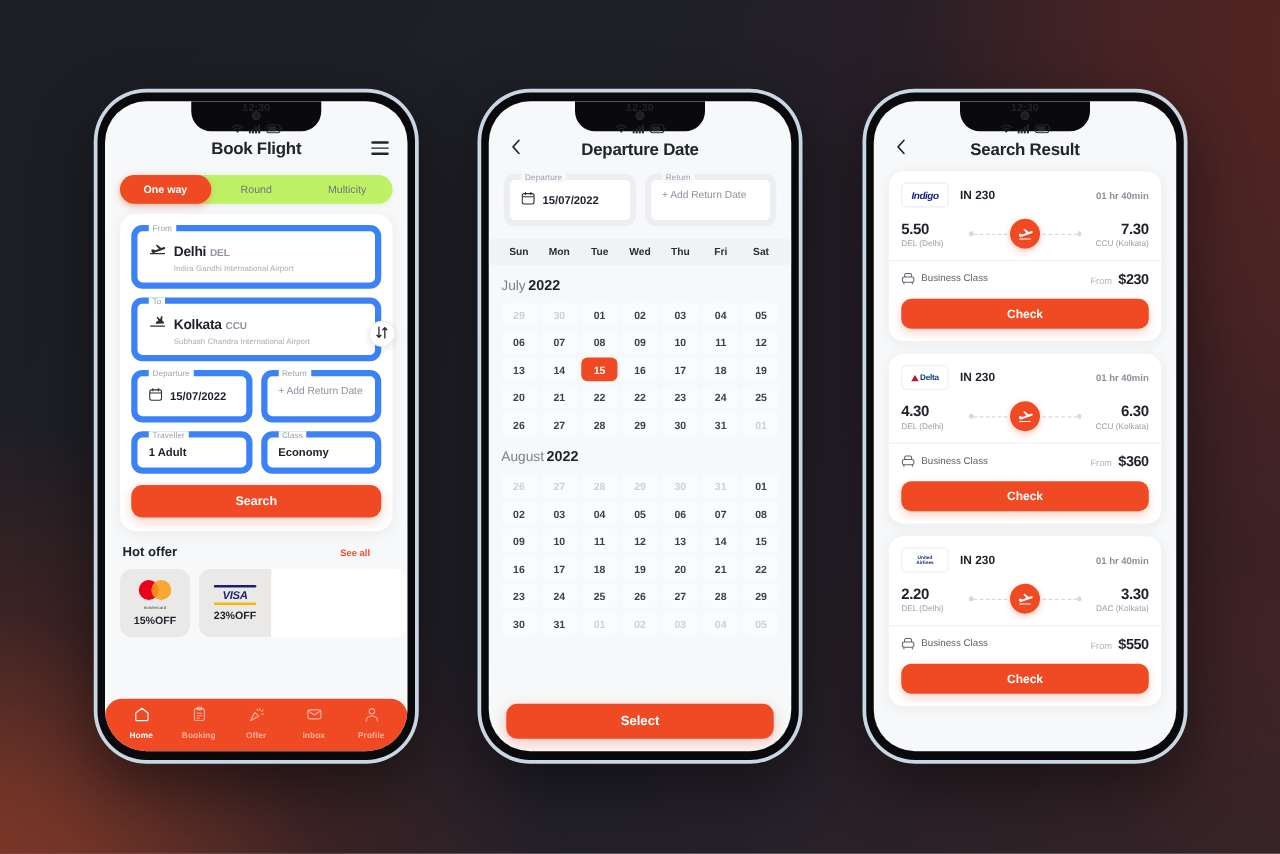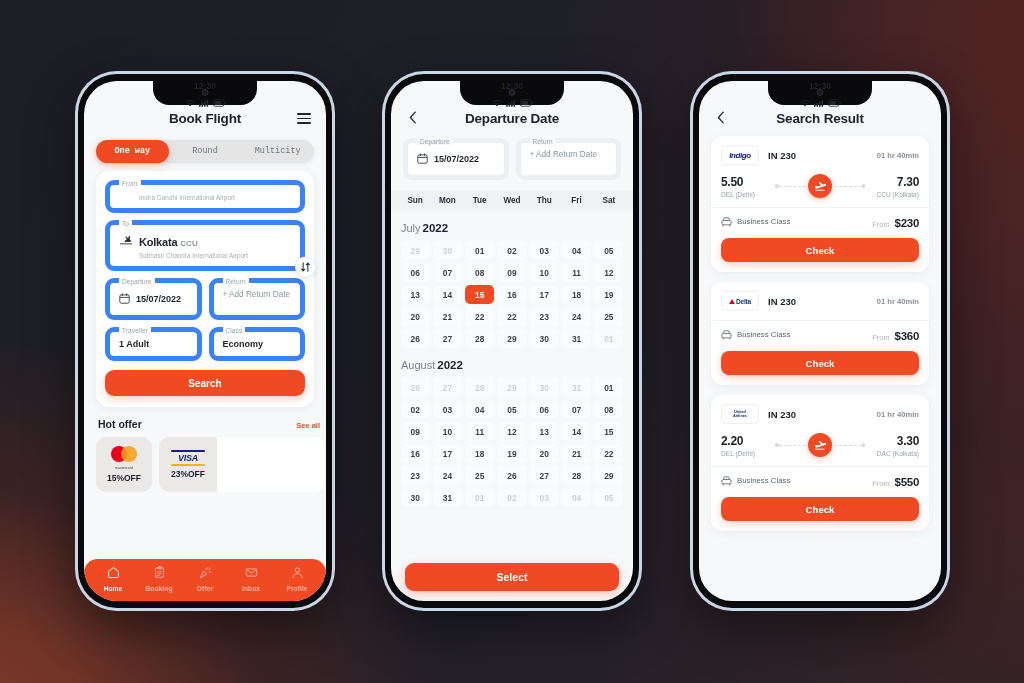--- a/index.html
+++ b/index.html
@@ -82,25 +82,24 @@
   }
   .hdr-slot { width: 16px; display: flex; align-items: center; justify-content: center; }
   .hamburger { display: flex; flex-direction: column; gap: 2.5px; cursor: pointer; }
   .hamburger i { display: block; width: 14px; height: 1.8px; background: #22242c; border-radius: 2px; }
   .back-chev { font-size: 15px; color: #22242c; line-height: 1; font-weight: 400; }
 
   
   .segwrap { margin: 6px 12px 0 12px; }
   .seg {
     display: flex; align-items: flex-start;
-    background: #e5e5e5;
+    background: #bef264;
     border-radius: 16px;
     height: 23px;
     box-shadow: 0 1px 4px rgba(30,35,50,0.07);
-    font-family: Liberation Mono, monospace;
   }
   .seg-item {
     flex: 1; text-align: center;
     font-size: 8.5px; color: #6f747f;
     line-height: 23px; border-radius: 16px;
     cursor: pointer;
   }
   .seg-item.active {
     background: #ef4a23; color: #fff; font-weight: 700;
     box-shadow: 0 2px 6px rgba(239,74,35,0.35);
@@ -150,21 +149,21 @@
     background: #ef4a23; color: #fff;
     border: none; border-radius: 9px;
     height: 26px; font-size: 10px; font-weight: 700;
     font-family: inherit; cursor: pointer; margin-top: 2px;
     box-shadow: 0 3px 9px rgba(239,74,35,0.28);
   }
 
   
   .hot-head {
     display: flex; align-items: baseline; justify-content: space-between;
-    padding: 11px 6px 0 14px;
+    padding: 11px 30px 0 14px;
   }
   .hot-title { font-size: 10.5px; font-weight: 700; color: #1e212a; }
   .see-all { font-size: 7.5px; color: #ef4a23; font-weight: 600; cursor: pointer; }
   .offer-strip {
     display: flex; gap: 7px; padding: 7px 0 0 12px;
     overflow: hidden;
   }
   .offer-card {
     display: flex; border-radius: 10px; overflow: hidden;
     flex: 0 0 auto; background: #fff;
@@ -343,20 +342,29 @@
           <div class="seg">
             <div class="seg-item active">One way</div>
             <div class="seg-item">Round</div>
             <div class="seg-item">Multicity</div>
           </div>
         </div>
 
         <div class="card">
           <div class="field">
             <span class="field-label">From</span>
+            <div class="field-row">
+              <span class="plane-ic"><svg width="14" height="12" viewBox="0 0 20 16">
+                    <path d="M2 13.5h16" stroke="#2c2f38" stroke-width="1.3" stroke-linecap="round"></path>
+                    <path d="M3.3 9.2l1.6-.6 2.4 1.2 4.3-1.6-3.5-4.3 1.5-.6L14.4 7l2.6-1c.8-.3 1.6.1 1.8.8.2.7-.2 1.4-1 1.7L4.7 13.1 3 11.1z" fill="#2c2f38"></path>
+                  </svg></span>
+              <span>
+                <span class="city">Delhi</span><span class="code">DEL</span>
+              </span>
+            </div>
             <div class="airport">Indira Gandhi International Airport</div>
           </div>
 
           <div class="field">
             <span class="field-label">To</span>
             <div class="field-row">
               <span class="plane-ic"><svg width="14" height="12" viewBox="0 0 20 16">
                     <path d="M2 13.5h16" stroke="#2c2f38" stroke-width="1.3" stroke-linecap="round"></path>
                     <path d="M17.5 10.6l-.3-1.7-1.9-1.9.4-4.6-1.6-.2-1.1 3.5-3.3-3.2-.6 1.6 2 3-2.3 1.6c-.7.5-.9 1.3-.5 1.9.4.6 1.2.7 1.9.3z" fill="#2c2f38"></path>
                   </svg></span>
@@ -739,72 +747,93 @@
                   <span class="from-lbl">From</span>
                   <span class="price">$230</span>
                 </div>
               </div><button class="btn-check">Check</button></div>
             <div class="res-card"><div class="res-top">
                 <div class="airline-box">
                   <span class="al-delta"><span class="tri"></span>Delta</span>
                 </div>
                 <div class="flight-no">IN 230</div>
                 <div class="duration">01 hr 40min</div>
-              </div><div class="divider"></div><div class="res-bot">
-                <div class="cls">
-                  <span><svg width="11" height="10" viewBox="0 0 14 13">
-                      <rect x="1" y="4.6" width="12" height="5.6" rx="2" stroke="#5d636d" stroke-width="1.1" fill="none"></rect>
-                      <path d="M3.4 4.6V2.6a1.6 1.6 0 011.6-1.6h4a1.6 1.6 0 011.6 1.6v2" stroke="#5d636d" stroke-width="1.1" fill="none"></path>
-                      <path d="M2.6 10.2v1.6M11.4 10.2v1.6" stroke="#5d636d" stroke-width="1.1" stroke-linecap="round"></path>
-                    </svg></span>
-                  <span>Business Class</span>
-                </div>
-                <div class="price-wrap">
-                  <span class="from-lbl">From</span>
-                  <span class="price">$360</span>
-                </div>
-              </div><button class="btn-check">Check</button></div>
-            <div class="res-card"><div class="res-top">
-                <div class="airline-box">
-                  <span class="al-united">United<br>Airlines</span>
-                </div>
-                <div class="flight-no">IN 230</div>
-                <div class="duration">01 hr 40min</div>
               </div><div class="res-mid">
                 <div class="leg">
-                  <div class="leg-time">2.20</div>
+                  <div class="leg-time">4.30</div>
                   <div class="leg-code">DEL (Delhi)</div>
                 </div>
                 <div class="path">
                   <span class="node"></span>
                   <span class="dotted"></span>
                   <span class="circ">
                     <svg width="14" height="12" viewBox="0 0 20 16">
                       <path d="M3.2 8.2l1.6-.6 2.4 1.2 4.3-1.6L8 2.9l1.5-.6L14.4 6l2.6-1c.8-.3 1.6.1 1.8.8.2.7-.2 1.4-1 1.7L4.7 12.1 3 10.1z" fill="#fff"></path>
                       <path d="M4 14h12" stroke="#fff" stroke-width="1.4" stroke-linecap="round"></path>
                     </svg>
                   </span>
                   <span class="dotted"></span>
                   <span class="node"></span>
                 </div>
                 <div class="leg r">
-                  <div class="leg-time">3.30</div>
-                  <div class="leg-code">DAC (Kolkata)</div>
+                  <div class="leg-time">6.30</div>
+                  <div class="leg-code">CCU (Kolkata)</div>
                 </div>
               </div><div class="divider"></div><div class="res-bot">
                 <div class="cls">
                   <span><svg width="11" height="10" viewBox="0 0 14 13">
                       <rect x="1" y="4.6" width="12" height="5.6" rx="2" stroke="#5d636d" stroke-width="1.1" fill="none"></rect>
                       <path d="M3.4 4.6V2.6a1.6 1.6 0 011.6-1.6h4a1.6 1.6 0 011.6 1.6v2" stroke="#5d636d" stroke-width="1.1" fill="none"></path>
                       <path d="M2.6 10.2v1.6M11.4 10.2v1.6" stroke="#5d636d" stroke-width="1.1" stroke-linecap="round"></path>
                     </svg></span>
                   <span>Business Class</span>
                 </div>
                 <div class="price-wrap">
                   <span class="from-lbl">From</span>
+                  <span class="price">$360</span>
+                </div>
+              </div><button class="btn-check">Check</button></div>
+            <div class="res-card"><div class="res-top">
+                <div class="airline-box">
+                  <span class="al-united">United<br>Airlines</span>
+                </div>
+                <div class="flight-no">IN 230</div>
+                <div class="duration">01 hr 40min</div>
+              </div><div class="res-mid">
+                <div class="leg">
+                  <div class="leg-time">2.20</div>
+                  <div class="leg-code">DEL (Delhi)</div>
+                </div>
+                <div class="path">
+                  <span class="node"></span>
+                  <span class="dotted"></span>
+                  <span class="circ">
+                    <svg width="14" height="12" viewBox="0 0 20 16">
+                      <path d="M3.2 8.2l1.6-.6 2.4 1.2 4.3-1.6L8 2.9l1.5-.6L14.4 6l2.6-1c.8-.3 1.6.1 1.8.8.2.7-.2 1.4-1 1.7L4.7 12.1 3 10.1z" fill="#fff"></path>
+                      <path d="M4 14h12" stroke="#fff" stroke-width="1.4" stroke-linecap="round"></path>
+                    </svg>
+                  </span>
+                  <span class="dotted"></span>
+                  <span class="node"></span>
+                </div>
+                <div class="leg r">
+                  <div class="leg-time">3.30</div>
+                  <div class="leg-code">DAC (Kolkata)</div>
+                </div>
+              </div><div class="divider"></div><div class="res-bot">
+                <div class="cls">
+                  <span><svg width="11" height="10" viewBox="0 0 14 13">
+                      <rect x="1" y="4.6" width="12" height="5.6" rx="2" stroke="#5d636d" stroke-width="1.1" fill="none"></rect>
+                      <path d="M3.4 4.6V2.6a1.6 1.6 0 011.6-1.6h4a1.6 1.6 0 011.6 1.6v2" stroke="#5d636d" stroke-width="1.1" fill="none"></path>
+                      <path d="M2.6 10.2v1.6M11.4 10.2v1.6" stroke="#5d636d" stroke-width="1.1" stroke-linecap="round"></path>
+                    </svg></span>
+                  <span>Business Class</span>
+                </div>
+                <div class="price-wrap">
+                  <span class="from-lbl">From</span>
                   <span class="price">$550</span>
                 </div>
               </div><button class="btn-check">Check</button></div>
           </div>
 
       </div>
     </div>
   </div>
 
 </div>

